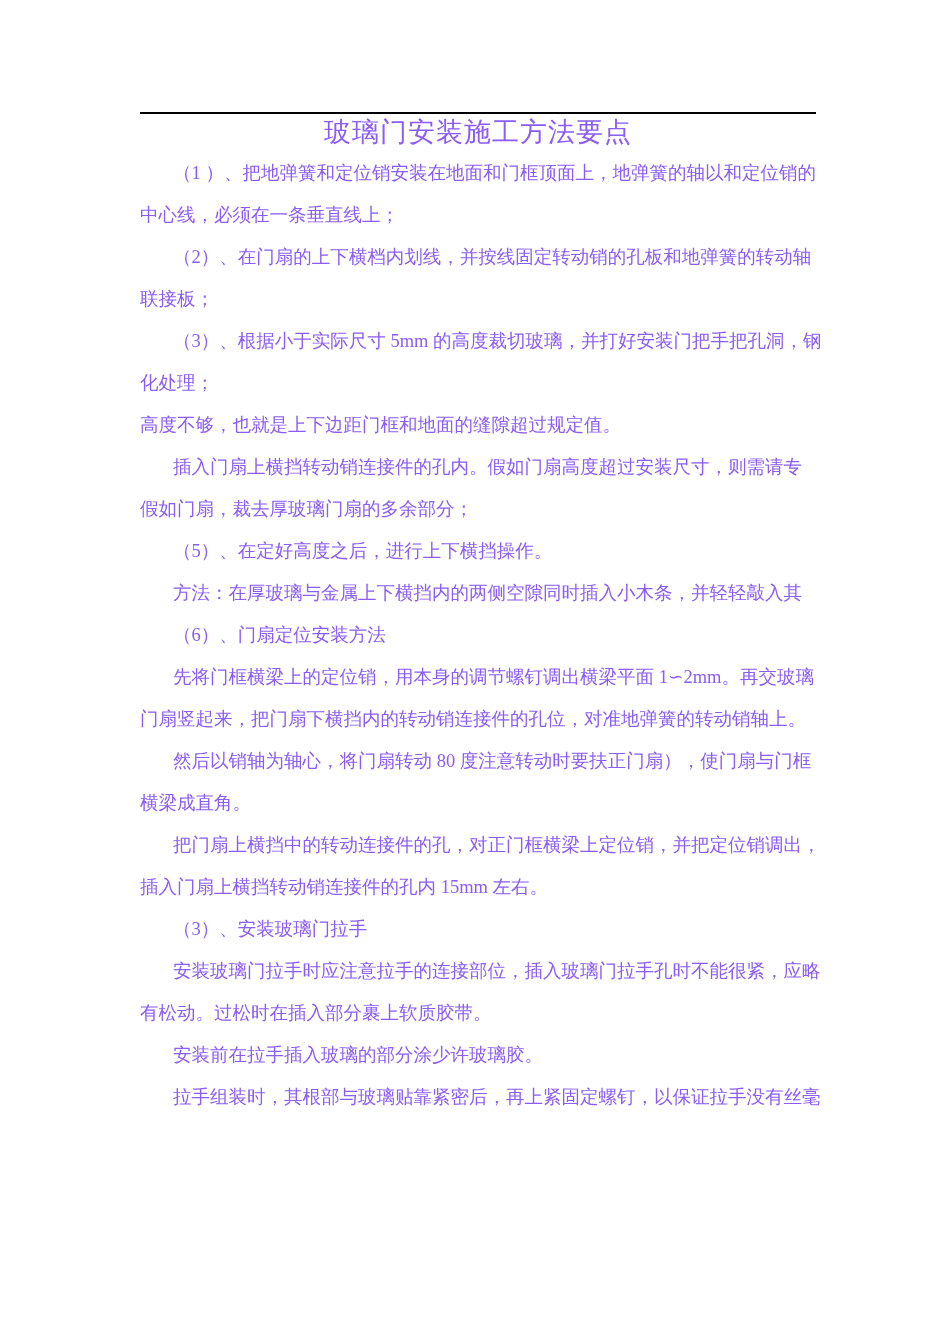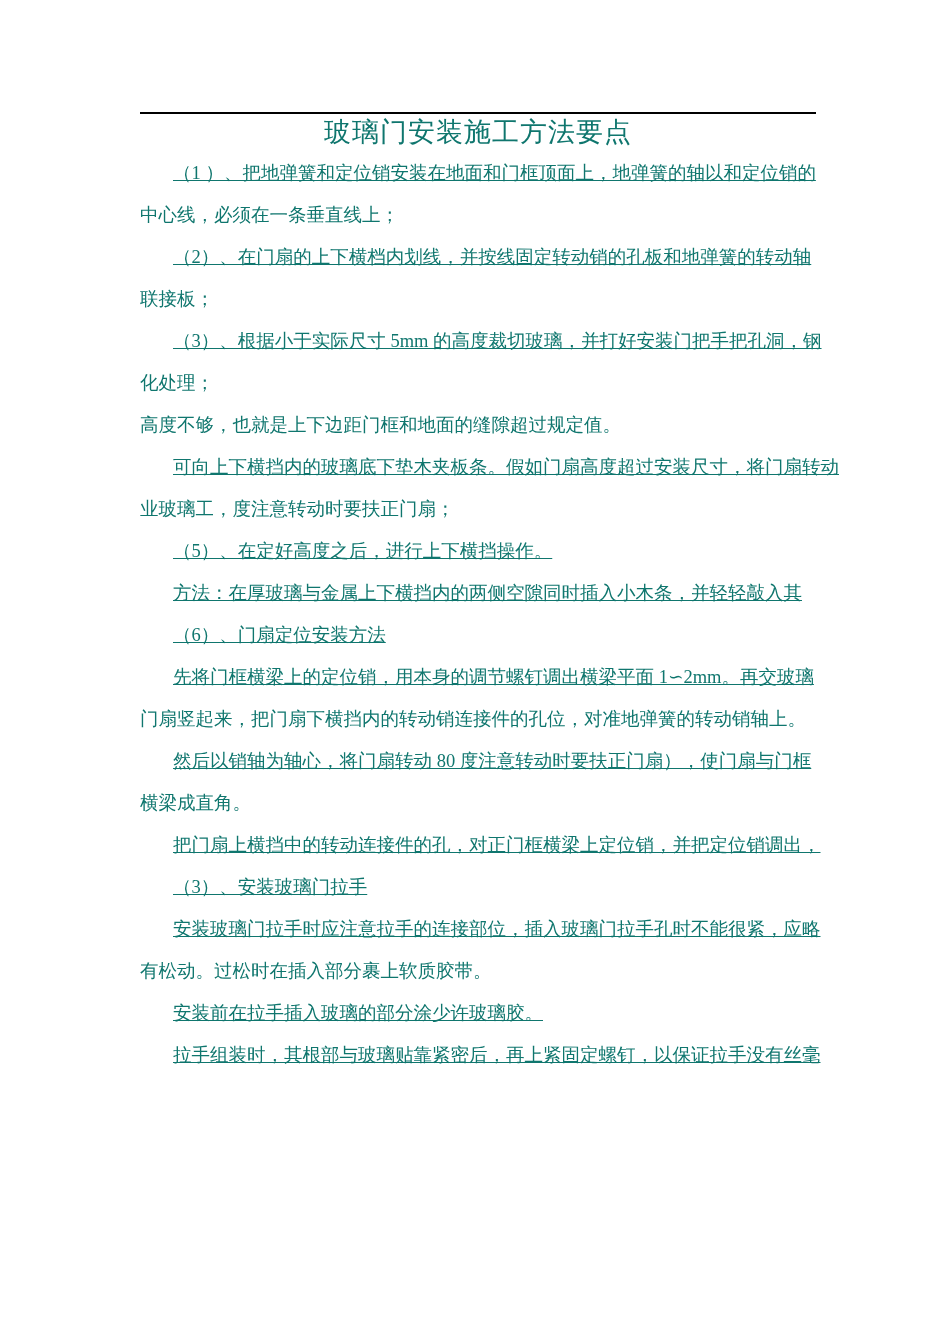--- a/index.html
+++ b/index.html
@@ -9,21 +9,21 @@
     height: 1344px;
     background: #ffffff;
     font-family: "Liberation Serif", "DejaVu Serif", serif;
   }
   .page {
     position: relative;
     width: 950px;
     height: 1196px;
     background: #ffffff;
     overflow: hidden;
-    color: #0f766e;
+    color: #8b5cf6;
   }
   .header-rule {
     position: absolute;
     left: 140px;
     top: 112px;
     width: 676px;
     height: 0;
     border-top: 2px solid #000000;
   }
   .doc-title {
@@ -44,21 +44,21 @@
     left: 140px;
     top: 152px;
     width: 705px;
   }
   .doc-line {
     height: 42px;
     line-height: 42px;
     font-size: 18.5px;
     white-space: nowrap;
   }
-  .doc-line[data-indent="yes"] { padding-left: 33px; text-decoration: underline; }
+  .doc-line[data-indent="yes"] { padding-left: 33px; }
 </style>
 </head>
 <body>
 
 <div class="page">
   <div class="header-rule"></div>
   <h1 class="doc-title">玻璃门安装施工方法要点</h1>
   <div class="doc-body">
 
       <div class="doc-line" data-indent="yes">（1 ）、把地弹簧和定位销安装在地面和门框顶面上，地弹簧的轴以和定位销的</div>
@@ -69,41 +69,42 @@
 
       <div class="doc-line" data-indent="no">联接板；</div>
 
       <div class="doc-line" data-indent="yes">（3）、根据小于实际尺寸 5mm 的高度裁切玻璃，并打好安装门把手把孔洞，钢</div>
 
       <div class="doc-line" data-indent="no">化处理；</div>
 
 
       <div class="doc-line" data-indent="no">高度不够，也就是上下边距门框和地面的缝隙超过规定值。</div>
 
-      <div class="doc-line" data-indent="yes">可向上下横挡内的玻璃底下垫木夹板条。假如门扇高度超过安装尺寸，将门扇转动</div>
+      <div class="doc-line" data-indent="yes">插入门扇上横挡转动销连接件的孔内。假如门扇高度超过安装尺寸，则需请专</div>
 
-      <div class="doc-line" data-indent="no">业玻璃工，度注意转动时要扶正门扇；</div>
+      <div class="doc-line" data-indent="no">假如门扇，裁去厚玻璃门扇的多余部分；</div>
 
       <div class="doc-line" data-indent="yes">（5）、在定好高度之后，进行上下横挡操作。</div>
 
       <div class="doc-line" data-indent="yes">方法：在厚玻璃与金属上下横挡内的两侧空隙同时插入小木条，并轻轻敲入其</div>
 
 
       <div class="doc-line" data-indent="yes">（6）、门扇定位安装方法</div>
 
       <div class="doc-line" data-indent="yes">先将门框横梁上的定位销，用本身的调节螺钉调出横梁平面 1∽2mm。再交玻璃</div>
 
       <div class="doc-line" data-indent="no">门扇竖起来，把门扇下横挡内的转动销连接件的孔位，对准地弹簧的转动销轴上。</div>
 
       <div class="doc-line" data-indent="yes">然后以销轴为轴心，将门扇转动 80 度注意转动时要扶正门扇），使门扇与门框</div>
 
       <div class="doc-line" data-indent="no">横梁成直角。</div>
 
       <div class="doc-line" data-indent="yes">把门扇上横挡中的转动连接件的孔，对正门框横梁上定位销，并把定位销调出，</div>
 
+      <div class="doc-line" data-indent="no">插入门扇上横挡转动销连接件的孔内 15mm 左右。</div>
 
       <div class="doc-line" data-indent="yes">（3）、安装玻璃门拉手</div>
 
       <div class="doc-line" data-indent="yes">安装玻璃门拉手时应注意拉手的连接部位，插入玻璃门拉手孔时不能很紧，应略</div>
 
       <div class="doc-line" data-indent="no">有松动。过松时在插入部分裹上软质胶带。</div>
 
       <div class="doc-line" data-indent="yes">安装前在拉手插入玻璃的部分涂少许玻璃胶。</div>
 
       <div class="doc-line" data-indent="yes">拉手组装时，其根部与玻璃贴靠紧密后，再上紧固定螺钉，以保证拉手没有丝毫</div>

